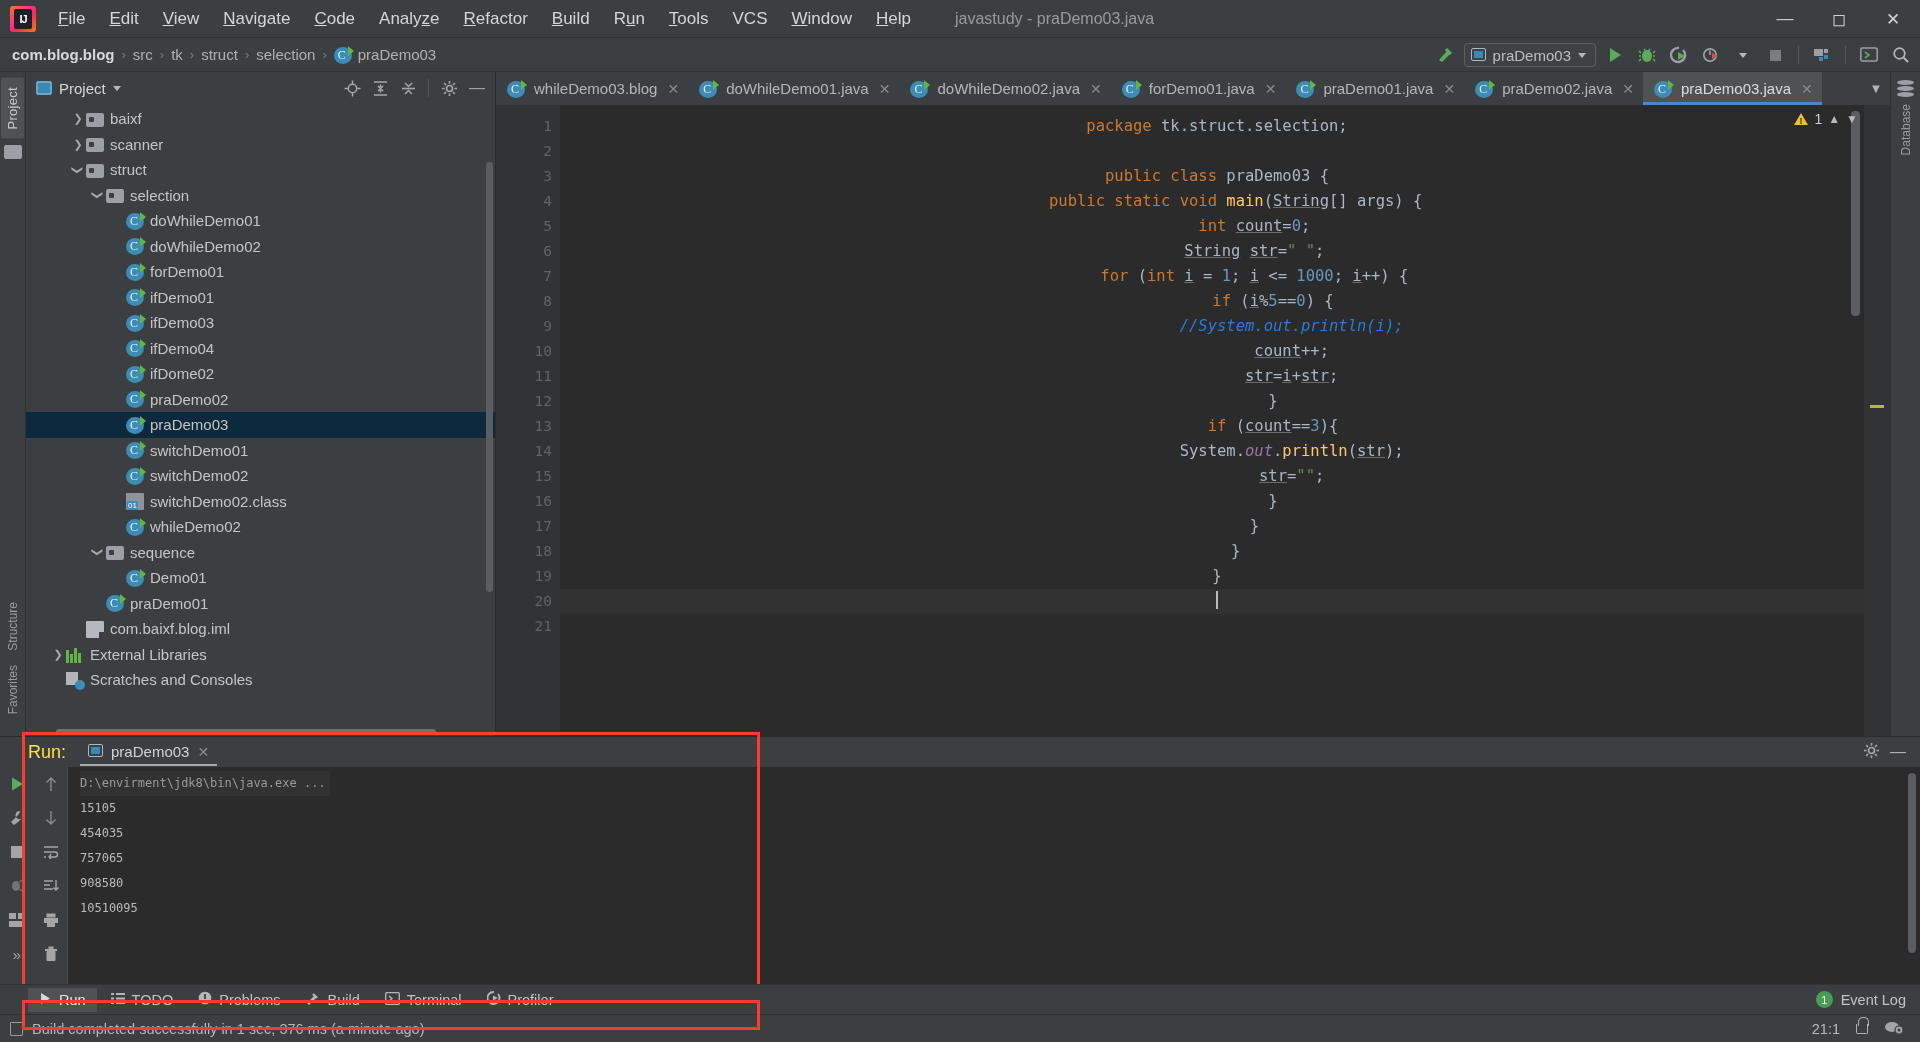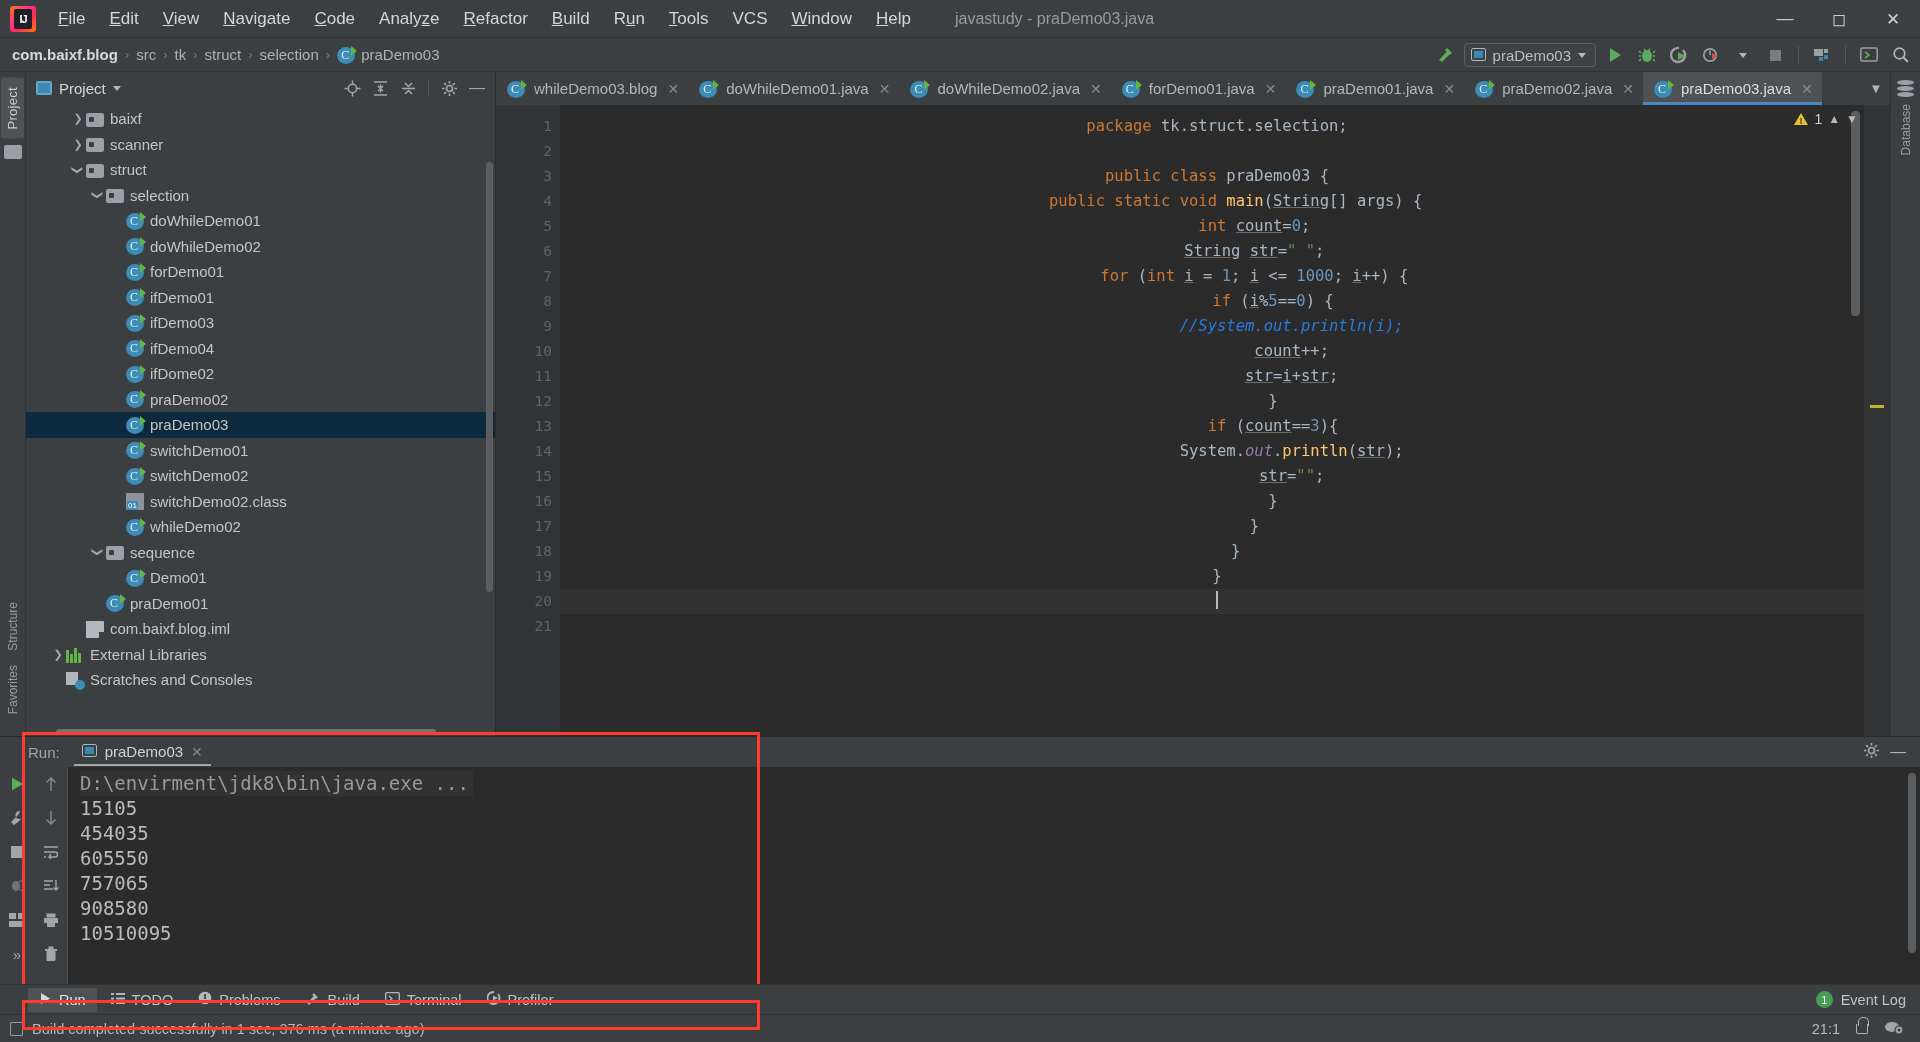--- a/index.html
+++ b/index.html
@@ -154,29 +154,29 @@
   
   .rightrail { width:30px; flex:0 0 30px; background:#3c3f41; border-left:1px solid #323232; display:flex;
                flex-direction:column; align-items:center; padding-top:8px; }
   .db-ic { width:17px; height:18px; margin-bottom:6px; position:relative; }
   .db-ic i { position:absolute; left:0; width:17px; height:5px; border-radius:50%; background:#9aa0a6; }
 
   
   .runpanel { flex:0 0 248px; height:248px; background:#3c3f41; display:flex; flex-direction:column;
               border-top:1px solid #2b2b2b; position:relative; }
   .rp-head { height:30px; flex:0 0 30px; display:flex; align-items:center; padding-left:28px; gap:14px; position:relative;}
-  .rp-label { font-size:15px; color:#a3a3a3; }
+  .rp-label { font-size:18px; color:#fde047; }
   .rp-tab { display:flex; align-items:center; gap:8px; font-size:15px; color:#d2d2d2; padding:4px 8px 5px 8px; position:relative;}
   .rp-tab:after{ content:''; position:absolute; left:0; right:0; bottom:-1px; height:2px; background:#a6a6a6;}
   .rp-head-right { margin-left:auto; display:flex; align-items:center; gap:10px; padding-right:14px; }
   .rp-body { flex:1 1 auto; display:flex; min-height:0; }
   .rp-side { width:34px; flex:0 0 34px; display:flex; flex-direction:column; align-items:center; padding-top:6px; gap:12px; }
   .rp-side2 { width:34px; flex:0 0 34px; display:flex; flex-direction:column; align-items:center; padding-top:6px; gap:12px; border-right:1px solid #4a4d4f;}
   .sideico { width:22px; height:22px; display:flex; align-items:center; justify-content:center; color:#a5a5a5; font-size:15px;}
-  .console { flex:1 1 auto; background:#2b2b2b; font-family:"DejaVu Sans Mono", monospace; font-size:19px;
+  .console { flex:1 1 auto; background:#2b2b2b; font-family:"DejaVu Sans Mono", monospace; font-size:12px;
              color:#bbbbbb; padding:4px 0 0 12px; position:relative; overflow:hidden; }
   .coline { height:25px; line-height:25px; white-space:pre; }
   .cmdline { color:#999999; background:#323232; display:inline-block; padding-right:4px; }
   .rp-vscroll { position:absolute; right:4px; top:6px; width:8px; height:180px; background:#5a5e60; border-radius:4px;}
 
   .redbox { position:absolute; border:3px solid #ff3b30; pointer-events:none; }
 
   
   .bottombar { height:30px; flex:0 0 30px; background:#3c3f41; display:flex; align-items:center;
                padding-left:28px; gap:3px; border-top:1px solid #323232; position:relative; }
@@ -222,21 +222,21 @@
     <div class="win-title">javastudy - praDemo03.java</div>
     <div class="wincontrols">
       <div class="wc">—</div>
       <div class="wc">◻</div>
       <div class="wc close">✕</div>
     </div>
   </div>
 
   <div class="navbar">
     <div id="breadcrumbs" style="display:flex;align-items:center;">
-        <span class="crumb bold">com.baixf.blog</span>
+        <span class="crumb bold">com.blog.blog</span>
         <span class="crumb-sep">›</span>
         <span class="crumb">src</span>
         <span class="crumb-sep">›</span>
         <span class="crumb">tk</span>
         <span class="crumb-sep">›</span>
         <span class="crumb">struct</span>
         <span class="crumb-sep">›</span>
         <span class="crumb">selection</span>
         <span class="crumb-sep">›</span>
         <span class="crumb"><span class="ic ic-class" style="margin-right:6px"></span>praDemo03</span>
@@ -723,21 +723,20 @@
               <rect x="4.5" y="0.5" width="5" height="2.5" fill="#a5a5a5"></rect>
             </svg>
         </div>
       </div>
 
       <div class="console" id="console">
         <div class="rp-vscroll"></div>
       <div class="coline"><span class="cmdline">D:\envirment\jdk8\bin\java.exe ...</span></div>
           <div class="coline">15105</div>
           <div class="coline">454035</div>
-          <div class="coline">605550</div>
           <div class="coline">757065</div>
           <div class="coline">908580</div>
           <div class="coline">10510095</div>
         </div>
     </div>
 
     <div class="redbox" style="left:22px; top:-5px; width:738px; height:262px;"></div>
   </div>
 
   <div class="bottombar" id="bottombar">

